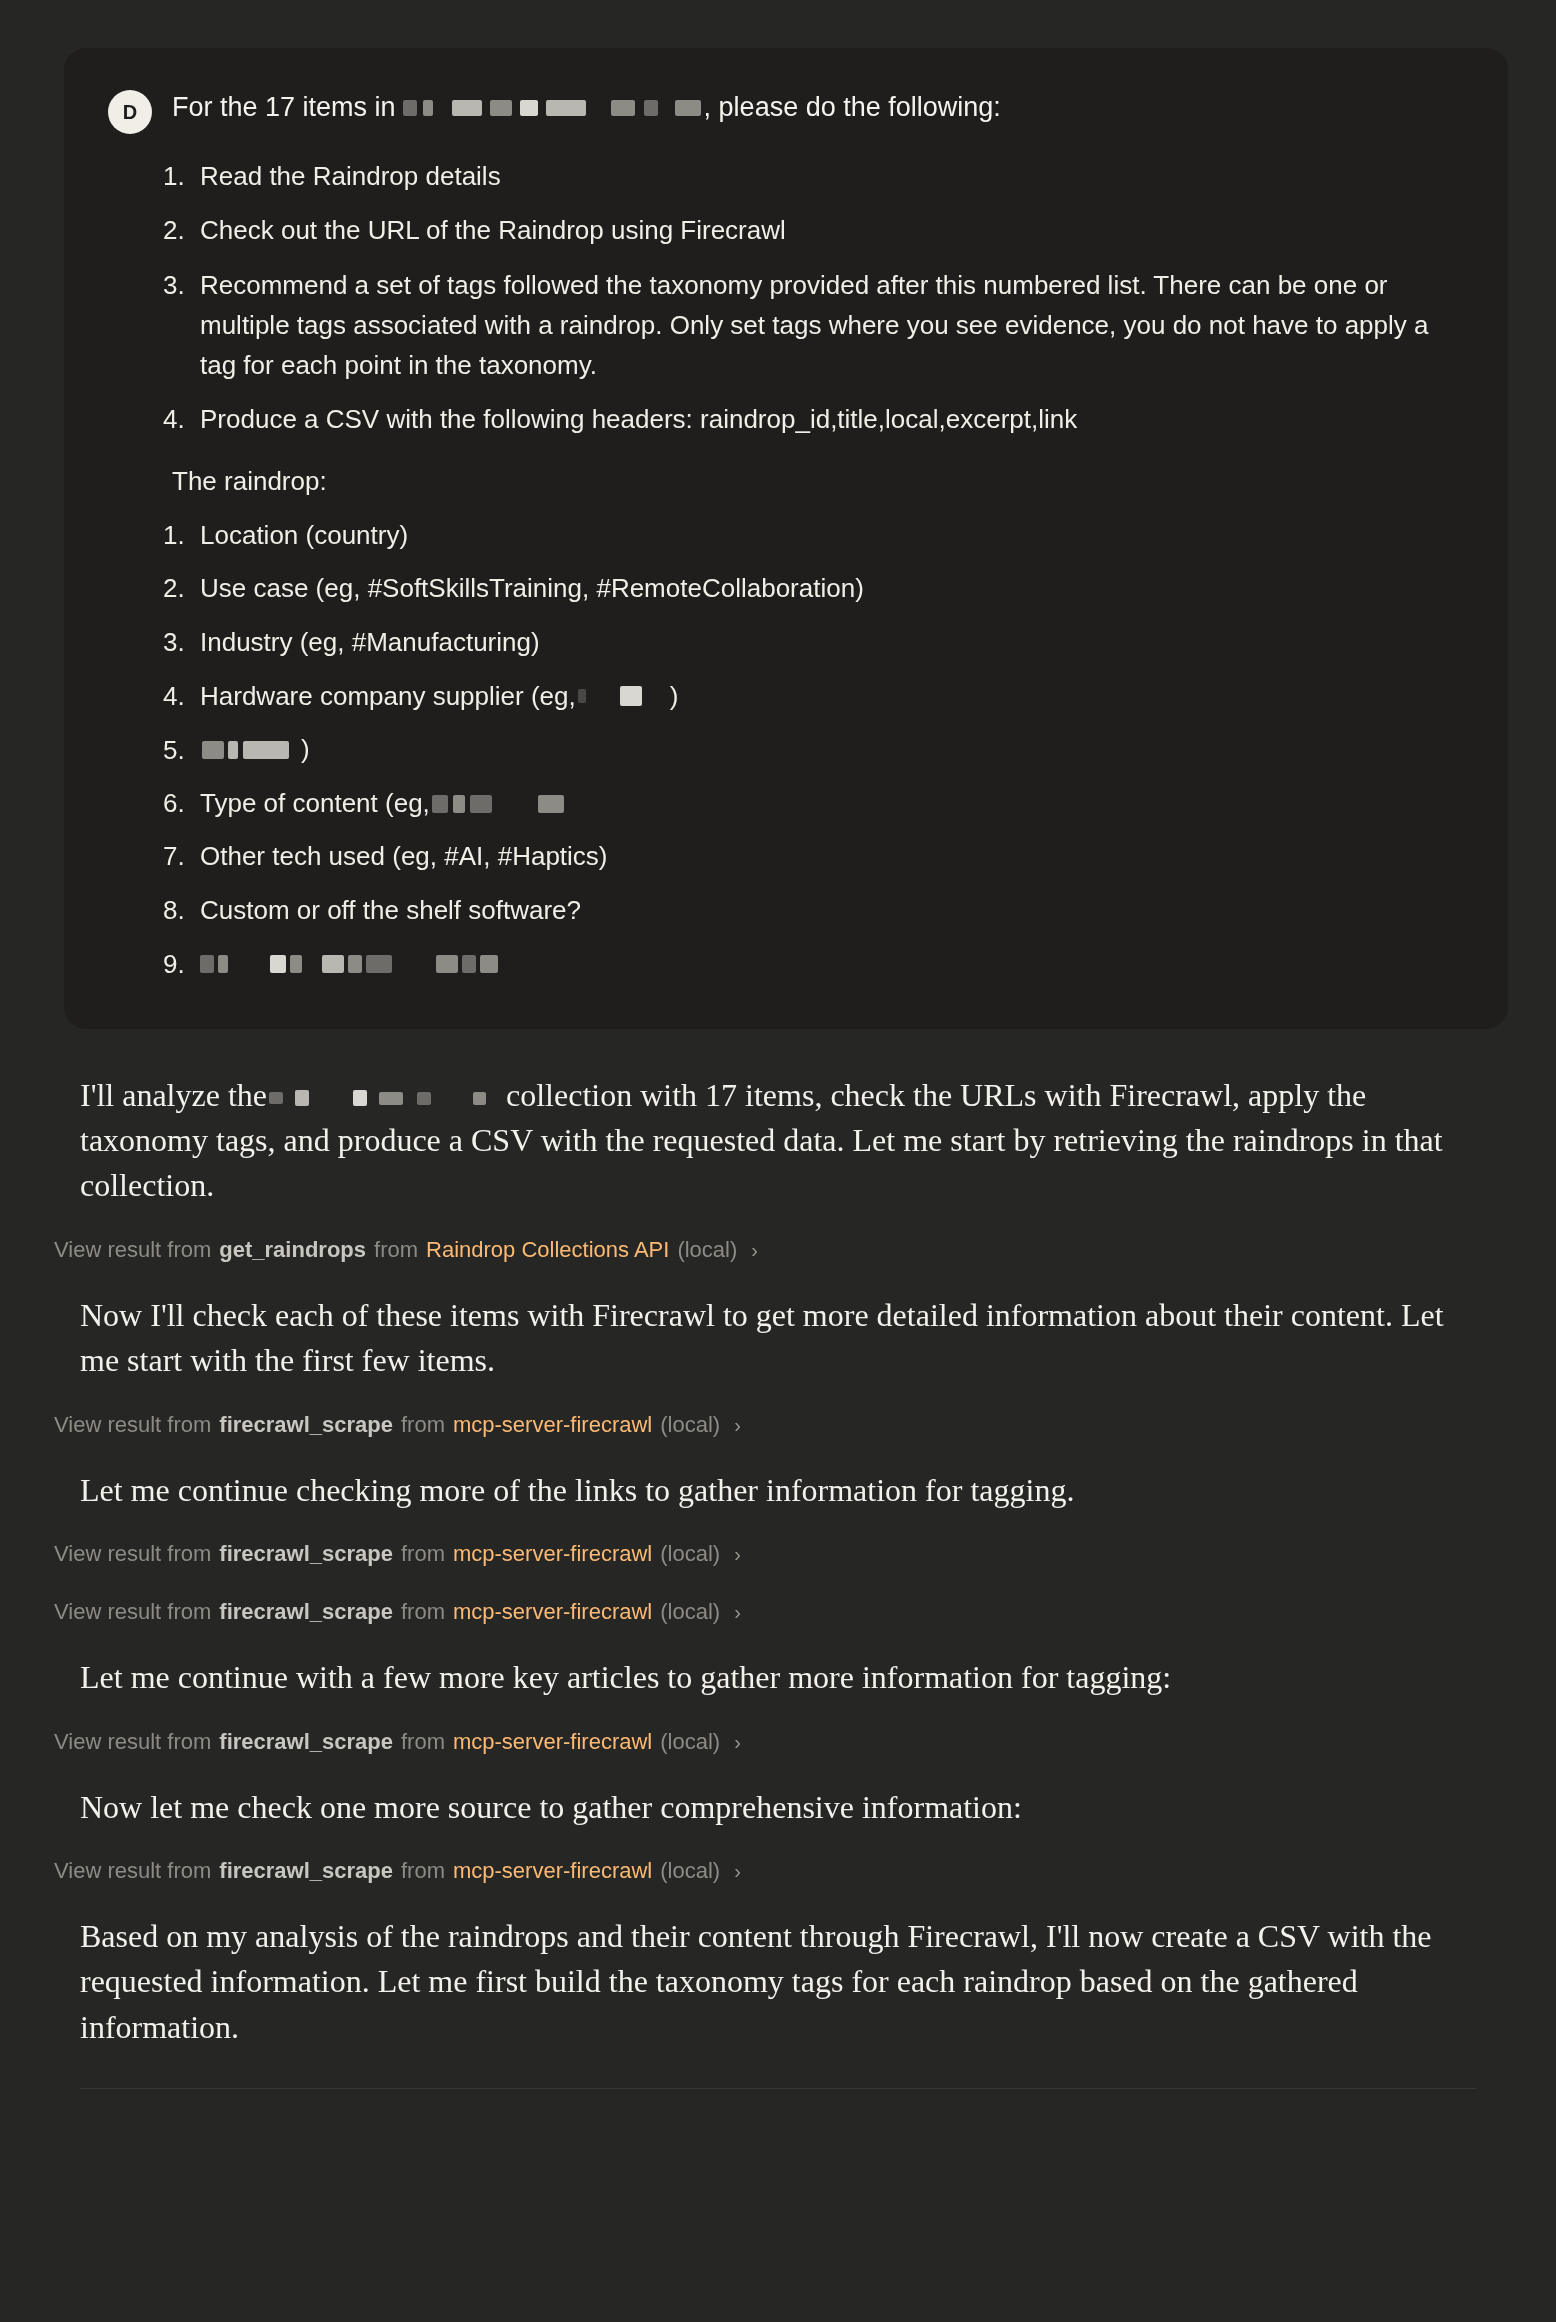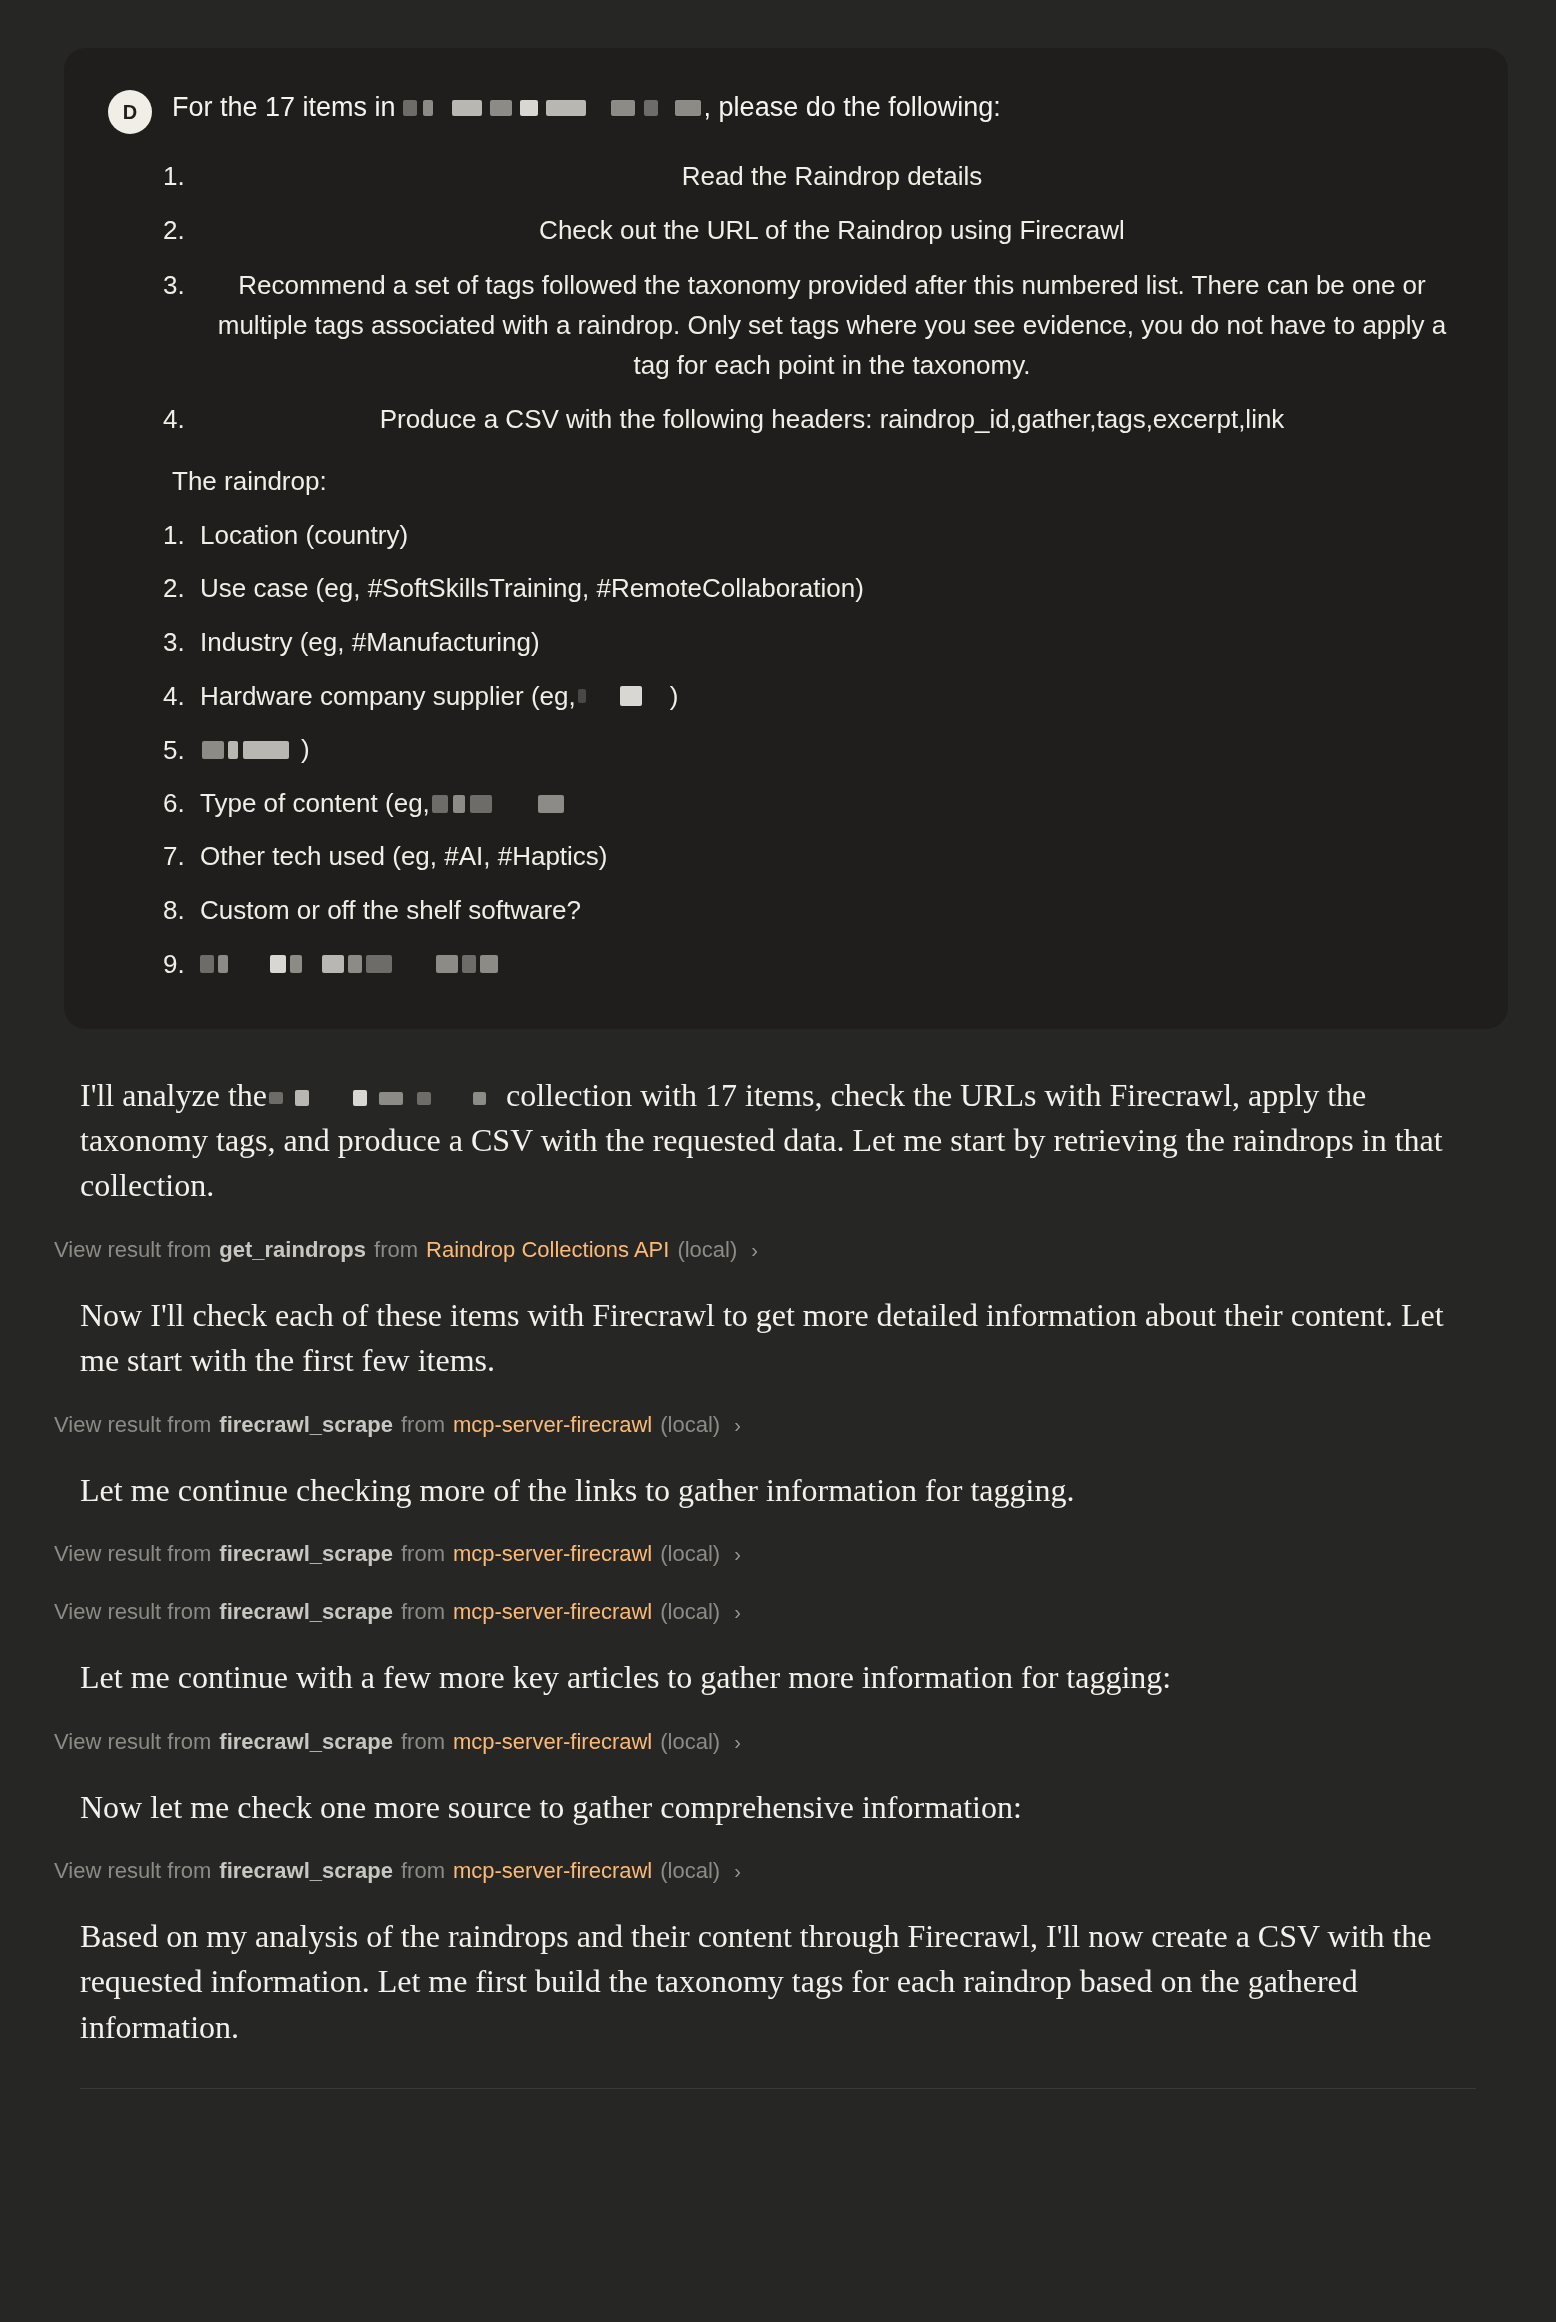--- a/index.html
+++ b/index.html
@@ -72,21 +72,20 @@
   .r-c { background: #b9b7b1; }
   .r-d { background: #d9d7d1; }
   .r-e { background: #4a4845; }
 
   ol.prompt-list {
     margin: 22px 0 0 0;
     padding-left: 84px;
     font-size: 26px;
     line-height: 1.55;
     color: #f0eee6;
-    text-align: center;
   }
   ol.prompt-list > li {
     margin-bottom: 14px;
     padding-left: 8px;
   }
   .taxonomy-label {
     margin: 26px 0 0 64px;
     font-size: 26px;
     color: #f0eee6;
   }
@@ -178,21 +177,21 @@
         <span class="redact r-a" style="width:14px;height:16px;margin-left:6px;"></span>
         <span class="redact r-b" style="width:26px;height:16px;margin-left:14px;"></span>
         <span class="txt">, please do the following:</span>
       </div>
     </div>
 
     <ol class="prompt-list">
       <li>Read the Raindrop details</li>
       <li>Check out the URL of the Raindrop using Firecrawl</li>
       <li>Recommend a set of tags followed the taxonomy provided after this numbered list. There can be one or multiple tags associated with a raindrop. Only set tags where you see evidence, you do not have to apply a tag for each point in the taxonomy.</li>
-      <li>Produce a CSV with the following headers: raindrop_id,gather,tags,excerpt,link</li>
+      <li>Produce a CSV with the following headers: raindrop_id,title,local,excerpt,link</li>
     </ol>
 
     <div class="taxonomy-label">The raindrop:</div>
 
     <ol class="taxonomy-list">
       <li>Location (country)</li>
       <li>Use case (eg, #SoftSkillsTraining, #RemoteCollaboration)</li>
       <li>Industry (eg, #Manufacturing)</li>
       <li>
         <span class="line">

